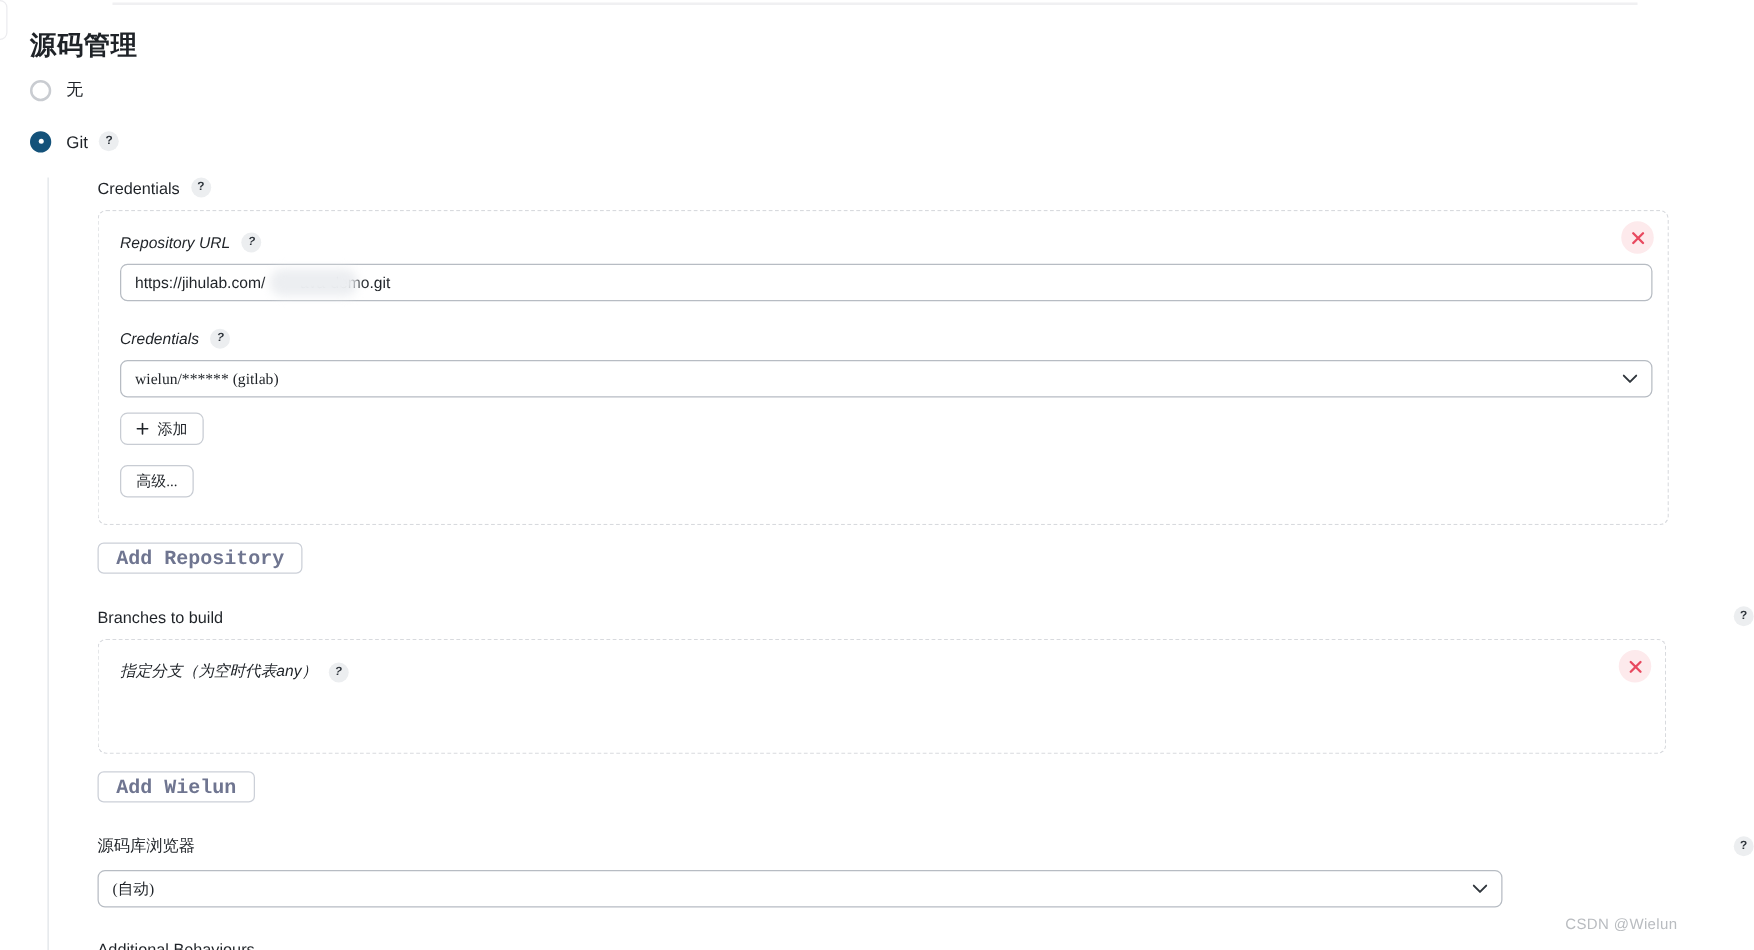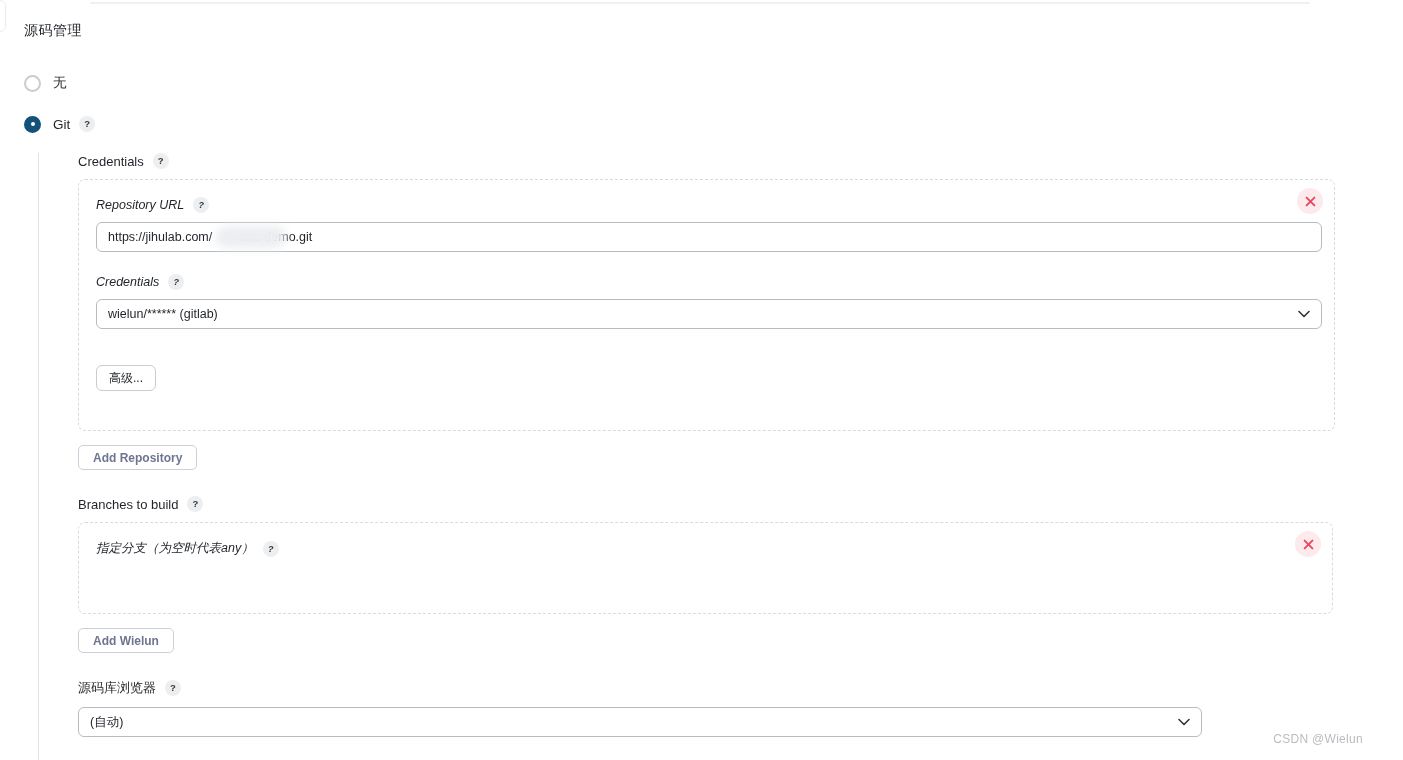--- a/index.html
+++ b/index.html
@@ -39,25 +39,25 @@
   .page {
     position: absolute;
     top: 0;
     left: 0;
     width: 1403px;
     height: 760px;
     padding: 22px 0 0 24px;
   }
 
   .page-title {
-    font-size: 14px;
-    font-weight: normal;
+    font-size: 21px;
+    font-weight: bold;
     color: #1f2328;
     letter-spacing: .5px;
-    margin-bottom: 31px;
+    margin-bottom: 10px;
   }
 
   
   .radio-row {
     display: flex;
     align-items: center;
     height: 24px;
     margin-bottom: 17px;
   }
   .radio {
@@ -193,21 +193,21 @@
   .select-wrap { position: relative; display: inline-block; }
   .select {
     appearance: none;
     -webkit-appearance: none;
     width: 1226px;
     height: 30px;
     border: 1px solid #b7bcc3;
     border-radius: 6px;
     background: #fff;
     padding: 0 30px 0 11px;
-    font-family: Liberation Sans, sans-serif;
+    font-family: Liberation Serif, serif;
     font-size: 12.5px;
     color: #1f2328;
     outline: none;
   }
   .select.browser { width: 1124px; }
   .chev {
     position: absolute;
     right: 12px;
     top: 50%;
     transform: translateY(-50%);
@@ -225,53 +225,53 @@
     border: 1px solid #c8ccd3;
     border-radius: 6px;
     background: #fff;
     font-family: "Liberation Sans", "DejaVu Sans", sans-serif;
     font-size: 12px;
     color: #1f2328;
     cursor: pointer;
     white-space: nowrap;
   }
   .btn.add-cred { margin-top: 12px; }
-  .btn.advanced { margin-top: 36px; }
+  .btn.advanced { margin-top: 16px; font-family: Liberation Serif, serif; }
 
   .btn-rep {
     display: inline-flex;
     align-items: center;
     justify-content: center;
     height: 25px;
     padding: 0 14px;
     border: 1px solid #ccd0d8;
     border-radius: 5px;
     background: #fff;
-    font-family: Liberation Sans, sans-serif;
-    font-size: 12px;
+    font-family: Liberation Mono, monospace;
+    font-size: 16px;
     font-weight: bold;
     color: #6f7590;
     cursor: pointer;
     white-space: nowrap;
   }
 
   .spacer-22 { height: 22px; }
 
-  .section-gap { margin-top: 26px; }
+  .section-gap { margin-top: 26px; justify-content: space-between; }
 
   .additional {
     font-size: 13px;
     color: #1f2328;
     margin-top: 26px;
   }
 
   
   .watermark {
     position: absolute;
-    right: 40px;
+    right: 61px;
     bottom: 14px;
     font-size: 12px;
     color: #b9bcc0;
     letter-spacing: .3px;
     user-select: none;
   }
 </style>
 </head>
 <body>
 
@@ -327,20 +327,28 @@
 
       <div class="select-wrap">
         <select class="select">
           <option>wielun/****** (gitlab)</option>
         </select>
         <svg class="chev" width="12" height="8" viewBox="0 0 12 8">
           <path d="M1 1.5 L6 6.5 L11 1.5" stroke="#30363d" stroke-width="1.6" fill="none" stroke-linecap="round" stroke-linejoin="round"></path>
         </svg>
       </div>
 
+      <div>
+        <button class="btn add-cred">
+          <svg width="10" height="10" viewBox="0 0 10 10">
+            <path d="M5 .8 V9.2 M.8 5 H9.2" stroke="#1f2328" stroke-width="1.3" stroke-linecap="round"></path>
+          </svg>
+          <span>添加</span>
+        </button>
+      </div>
 
       <div>
         <button class="btn advanced">
           <span>高级...</span>
         </button>
       </div>
     </div>
 
     <button class="btn-rep">Add Repository</button>
 

